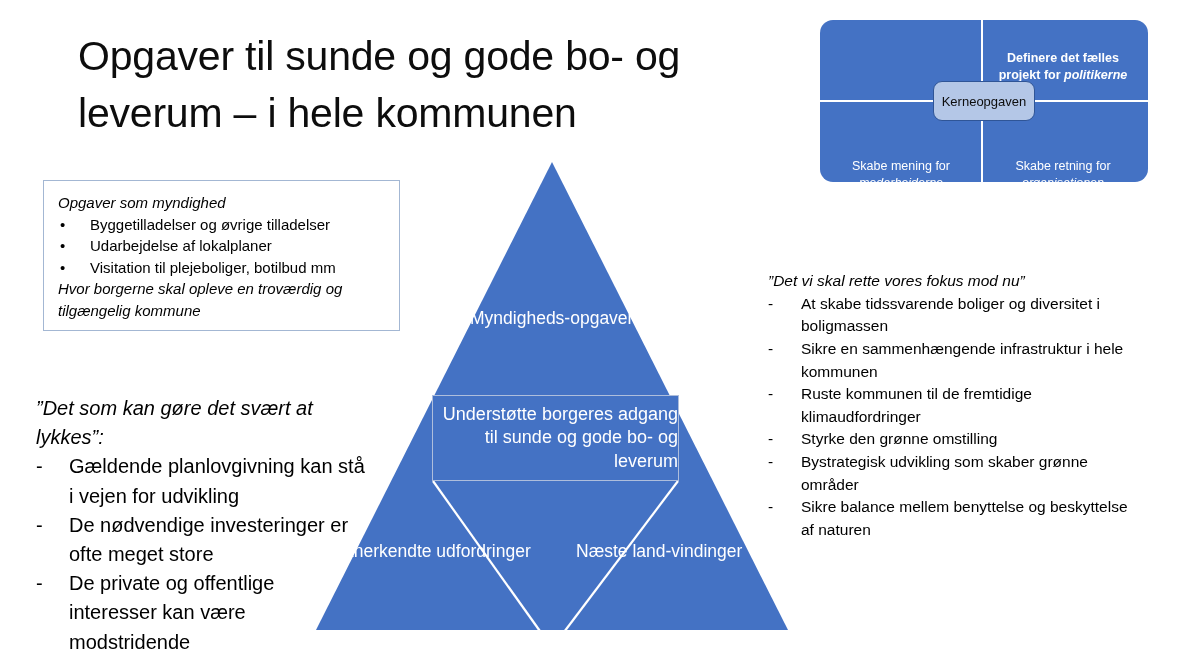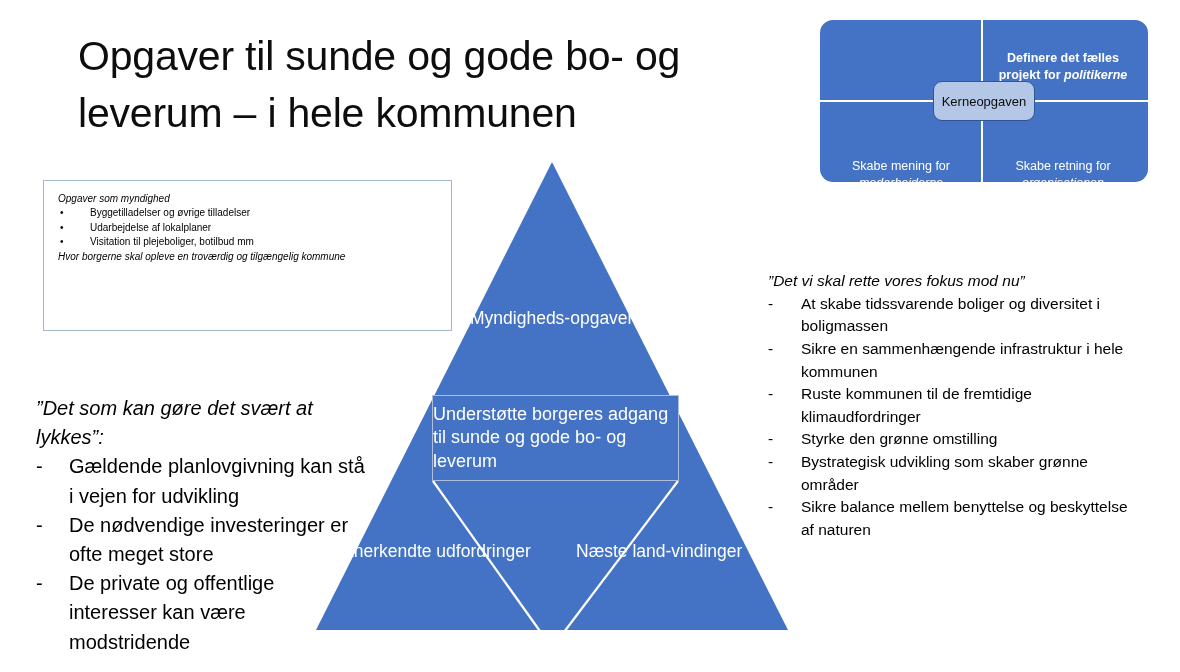--- a/index.html
+++ b/index.html
@@ -86,26 +86,26 @@
     justify-content: center;
     font-size: 13px;
     color: #0d0d0d;
   }
 
   
   #myndighed-box {
     position: absolute;
     left: 43px;
     top: 180px;
-    width: 409px;
+    width: 357px;
     height: 151px;
     border: 1.5px solid #A3B7D3;
     box-sizing: border-box;
     padding: 11px 8px 4px 14px;
-    font-size: 10px;
+    font-size: 15px;
     line-height: 1.44;
   }
   #myndighed-box .it { font-style: italic; }
   .bullet-row {
     display: flex;
     align-items: flex-start;
   }
   .bullet-mark {
     width: 30px;
     flex: 0 0 30px;
@@ -154,21 +154,21 @@
     height: 86px;
     border: 1.3px solid #AEBEDC;
     background: #4472C4;
     box-sizing: border-box;
     display: flex;
     align-items: center;
     justify-content: center;
     color: #ffffff;
     font-size: 18px;
     line-height: 1.3;
-    text-align: left;
+    text-align: right;
   }
 
   
   #barriers-block {
     position: absolute;
     left: 36px;
     top: 394px;
     width: 330px;
     font-size: 20px;
     line-height: 1.46;

